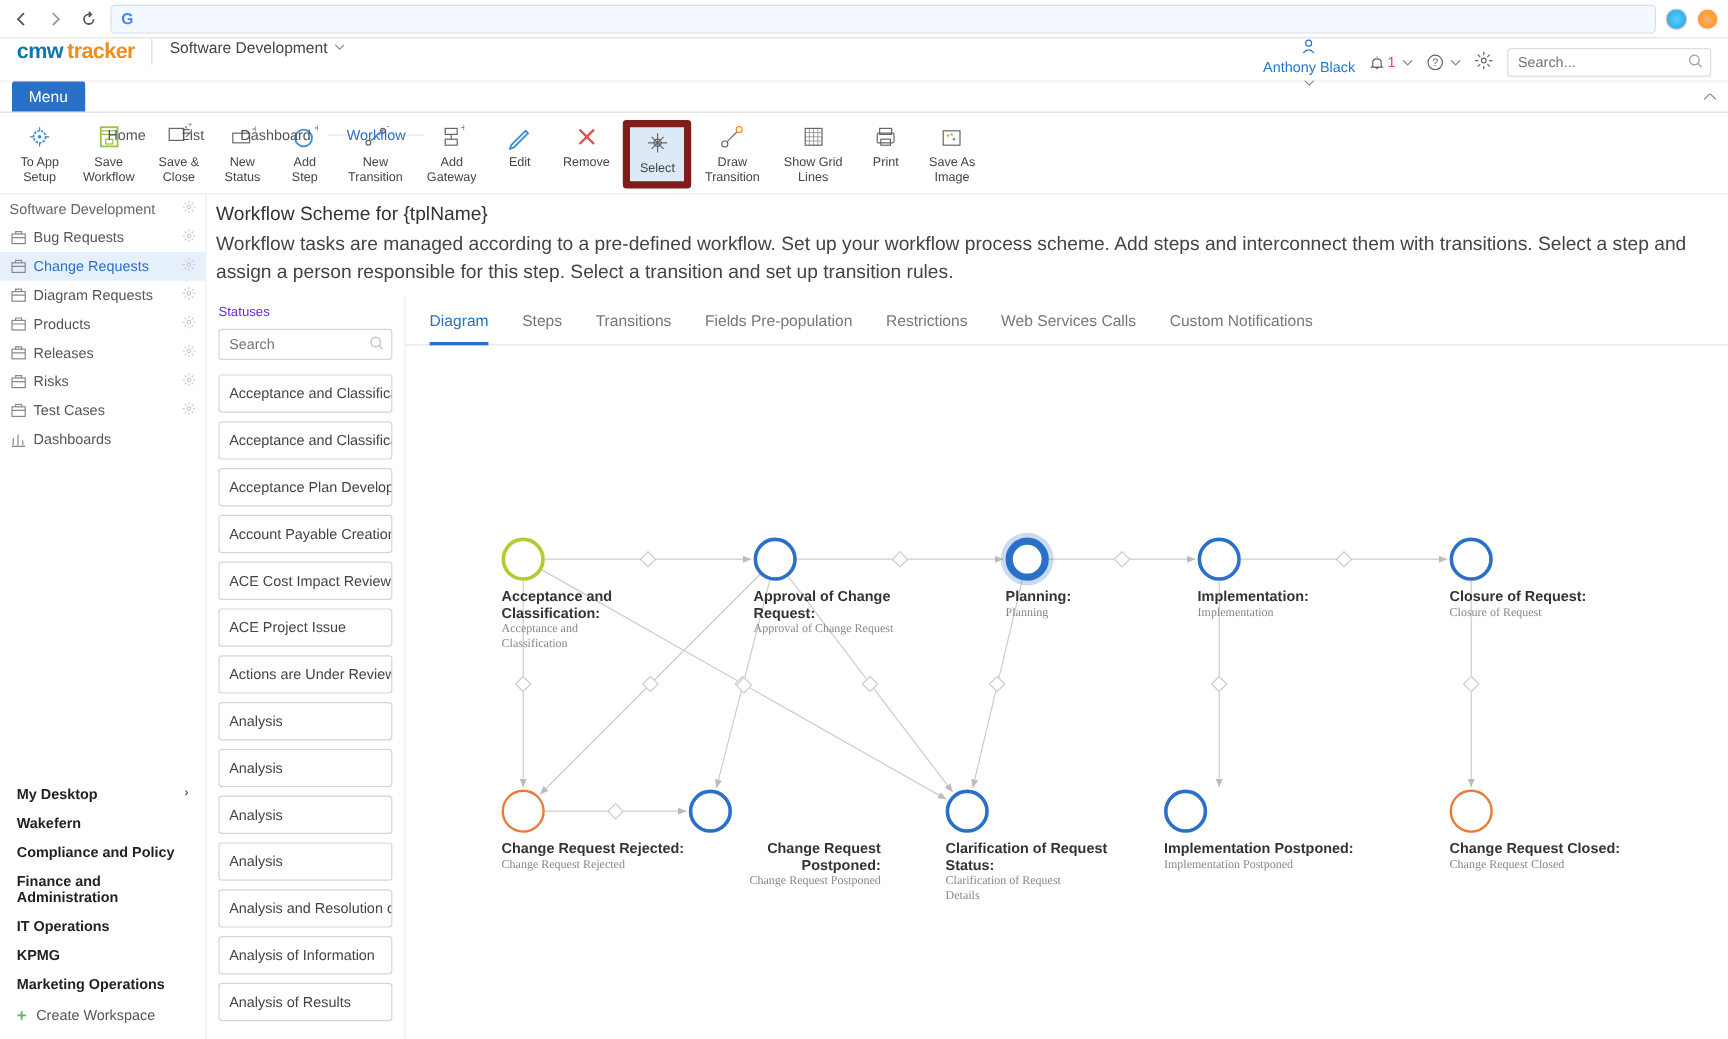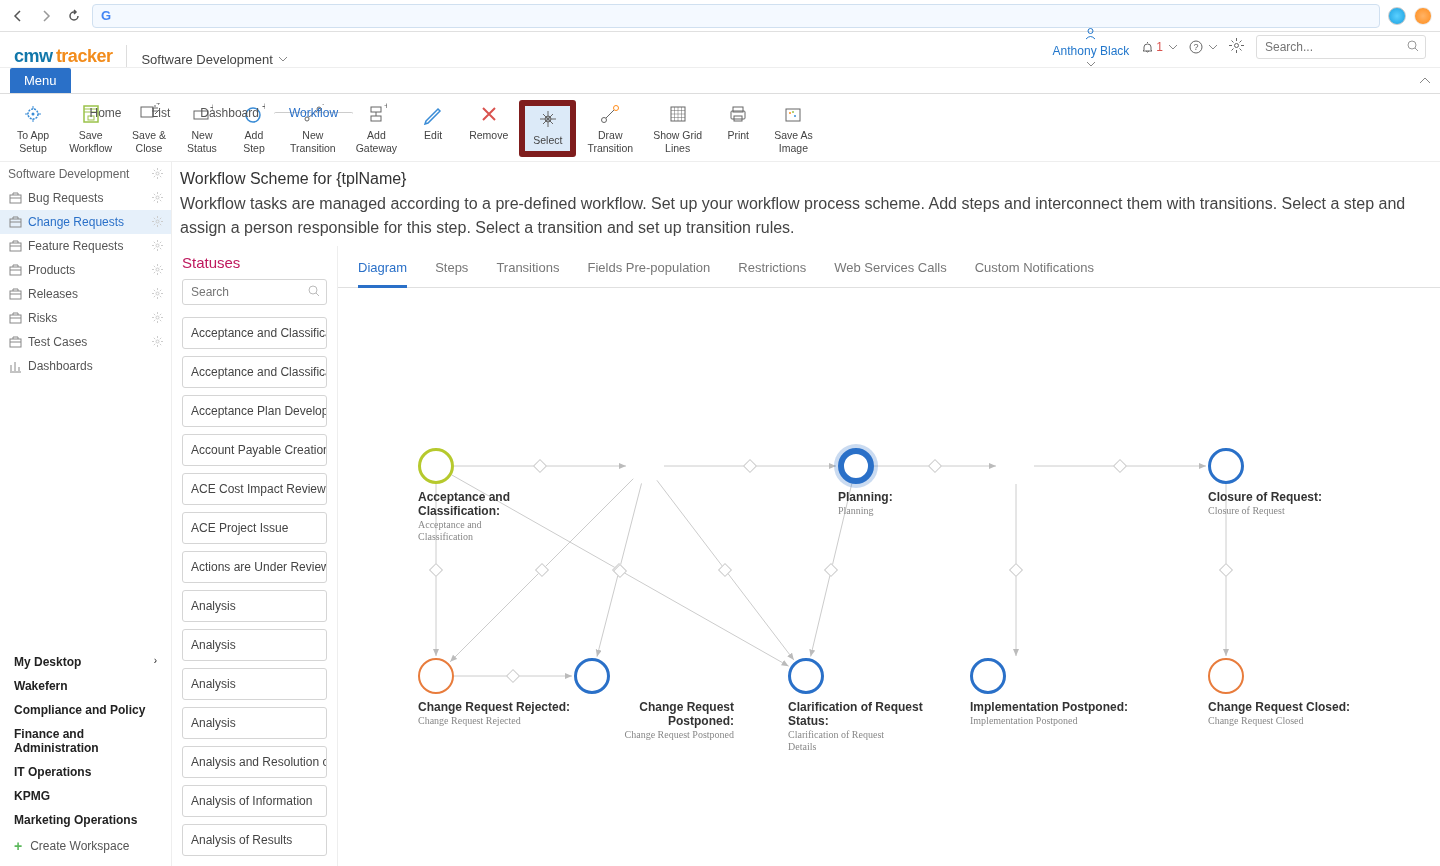--- a/index.html
+++ b/index.html
@@ -5,21 +5,21 @@
 * { margin: 0; padding: 0; box-sizing: border-box; font-family: "Segoe UI", Tahoma, Arial, sans-serif; }
 body { background: #fff; font-size: 12px; color: #333; overflow: hidden; }
 
 
 .browser-bar { height: 32px; background: #fff; display: flex; align-items: center; padding: 0 8px; gap: 8px; border-bottom: 1px solid #e0e0e0; }
 .browser-btn { width: 20px; height: 20px; display: flex; align-items: center; justify-content: center; color: #555; cursor: pointer; }
 .address-bar { flex: 1; height: 24px; border: 1px solid #d0e0f0; border-radius: 4px; background: #f4f9ff; display: flex; align-items: center; padding: 0 8px; }
 .round-icon { width: 18px; height: 18px; border-radius: 50%; }
 
 
-.app-header { height: 36px; display: flex; align-items: flex-end; padding: 0 14px; gap: 14px; border-bottom: 1px solid #eee; }
+.app-header { height: 36px; display: flex; align-items: flex-start; padding: 0 14px; gap: 14px; border-bottom: 1px solid #eee; }
 .logo-cmw { color: #17a; font-weight: 700; font-size: 18px; letter-spacing: -0.5px;}
 .logo-tracker { color: #f28c1c; font-weight: 700; font-size: 18px; letter-spacing: -0.5px;}
 .divider-v { width: 1px; height: 22px; background: #ddd; }
 .project-select { font-size: 13px; color: #444; cursor: pointer; display: flex; align-items: center; gap: 6px; }
 .header-right { margin-left: auto; display: flex; align-items: center; gap: 12px; font-size: 12px; }
 .user-link { color: #2277cc; display: flex; align-items: center; gap: 4px; cursor: pointer; flex-direction: column; }
 .notif { display: flex; align-items: center; gap: 2px; color: #555; cursor: pointer; }
 .notif-count { color: #d9534f; }
 .search-box { width: 170px; height: 24px; border: 1px solid #ddd; border-radius: 3px; padding: 0 24px 0 8px; font-size: 12px; position: relative; display: flex; align-items: center;}
 .search-box input { border: none; outline: none; width: 100%; font-size: 12px; }
@@ -48,21 +48,21 @@
 .tree-item.active { background: #e6f0fa; color: #2a70c8; }
 .tree-icon { width: 14px; display: inline-flex; justify-content: center; }
 .left-bottom { margin-top: auto; padding: 4px 0 8px 0; }
 .ws-item { padding: 5px 14px; font-size: 12px; color: #222; font-weight: 700; cursor: pointer; display: flex; }
 .ws-item .caret { margin-left: auto; font-size: 10px; font-weight: 400;}
 .create-ws { padding: 6px 14px; color: #555; display: flex; align-items: center; gap: 8px; cursor: pointer;}
 .create-ws .plus { color: #5cb85c; font-size: 14px; font-weight: 700;}
 
 
 .statuses-panel { width: 166px; padding: 8px 10px; border-right: 1px solid #eee; overflow: hidden;}
-.statuses-panel h3 { font-size: 15px; font-weight: 400; margin-bottom: 8px; color: #be185d;}
+.statuses-panel h3 { font-size: 11px; font-weight: 400; margin-bottom: 8px; color: #6d28d9;}
 .status-search { width: 100%; height: 26px; border: 1px solid #d5d5d5; border-radius: 3px; padding: 0 22px 0 8px; font-size: 12px; margin-bottom: 12px; position: relative; display: flex; align-items: center;}
 .status-search input { border: none; outline: none; width: 100%; font-size: 12px; }
 .status-search .mag { position: absolute; right: 6px; color: #bbb; }
 .status-item { width: 100%; height: 32px; border: 1px solid #d5d5d5; border-radius: 3px; margin-bottom: 7px; display: flex; align-items: center; padding: 0 8px; font-size: 12px; color: #444; overflow: hidden; white-space: nowrap; text-overflow: ellipsis; cursor: pointer;}
 
 
 .canvas-area { flex: 1; display: flex; flex-direction: column; overflow: hidden;}
 .page-title { font-size: 16px; padding: 8px 4px 4px 4px; font-weight: 400;}
 .page-desc { font-size: 16px; color: #444; padding: 0 4px 6px 4px; line-height: 1.5;}
 .sub-tabs { display: flex; gap: 28px; padding: 6px 20px 0 20px; border-bottom: 1px solid #e0e0e0; }
@@ -361,21 +361,21 @@
             </svg></span>
         </div>
         <div class="tree-item">
           <span class="tree-icon">
             <svg width="13" height="13" viewBox="0 0 13 13">
               <rect x="1" y="3" width="11" height="8" stroke="#888" fill="none"></rect>
               <path d="M1 6h11" stroke="#888"></path>
               <path d="M4 3v-2h5v2" stroke="#888" fill="none"></path>
             </svg>
           </span>
-          <span>Feature Requests</span>
+          <span>Diagram Requests</span>
           <span class="gear"><svg width="11" height="11" viewBox="0 0 11 11">
               <circle cx="5.5" cy="5.5" r="1.5" stroke="#ccc" fill="none"></circle>
               <path d="M5.5 0v2M5.5 9v2M0 5.5h2M9 5.5h2M1.8 1.8l1.4 1.4M7.8 7.8l1.4 1.4M1.8 9.2l1.4-1.4M7.8 3.2l1.4-1.4" stroke="#ccc"></path>
             </svg></span>
         </div>
         <div class="tree-item">
           <span class="tree-icon">
             <svg width="13" height="13" viewBox="0 0 13 13">
               <rect x="1" y="3" width="11" height="8" stroke="#888" fill="none"></rect>
               <path d="M1 6h11" stroke="#888"></path>
@@ -534,25 +534,35 @@
             <div class="mid-circle" style="left: 382.394px; top: 277.205px;"></div>
             <div class="mid-circle" style="left: 488.232px; top: 277.027px;"></div>
             <div class="mid-circle" style="left: 673px; top: 277px;"></div>
             <div class="mid-circle" style="left: 883px; top: 277px;"></div>
             <div class="mid-circle" style="left: 170px; top: 383px;"></div>
             <div class="node" style="left: 80px; top: 160px;">
               <div class="node-circle" style="border: 3px solid rgb(182, 201, 45);"></div>
               <div class="node-title">Acceptance and Classification:</div>
               <div class="node-sub">Acceptance and<br>Classification</div>
             </div>
+            <div class="node" style="left: 290px; top: 160px;">
+              <div class="node-circle" style="border: 3px solid rgb(42, 112, 200);"></div>
+              <div class="node-title">Approval of Change Request:</div>
+              <div class="node-sub">Approval of Change Request</div>
+            </div>
             <div class="node" style="left: 500px; top: 160px;">
               <div class="node-circle" style="border: 6px solid rgb(42, 112, 200); box-shadow: rgba(42, 112, 200, 0.25) 0px 0px 0px 4px;"></div>
               <div class="node-title">Planning:</div>
               <div class="node-sub">Planning</div>
             </div>
+            <div class="node" style="left: 660px; top: 160px;">
+              <div class="node-circle" style="border: 3px solid rgb(42, 112, 200);"></div>
+              <div class="node-title">Implementation:</div>
+              <div class="node-sub">Implementation</div>
+            </div>
             <div class="node" style="left: 870px; top: 160px;">
               <div class="node-circle" style="border: 3px solid rgb(42, 112, 200);"></div>
               <div class="node-title">Closure of Request:</div>
               <div class="node-sub">Closure of Request</div>
             </div>
             <div class="node" style="left: 80px; top: 370px;">
               <div class="node-circle" style="border: 2px solid rgb(232, 124, 60);"></div>
               <div class="node-title">Change Request Rejected:</div>
               <div class="node-sub">Change Request Rejected</div>
             </div>

